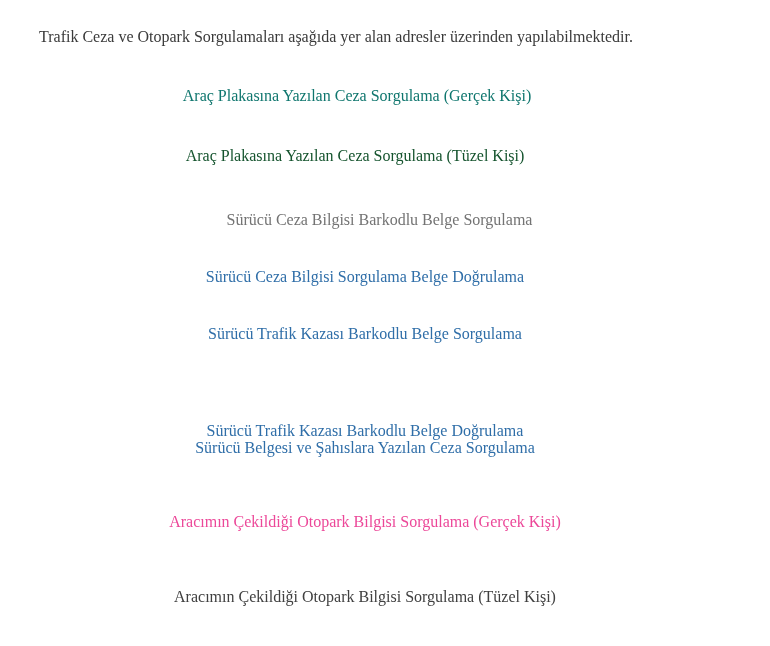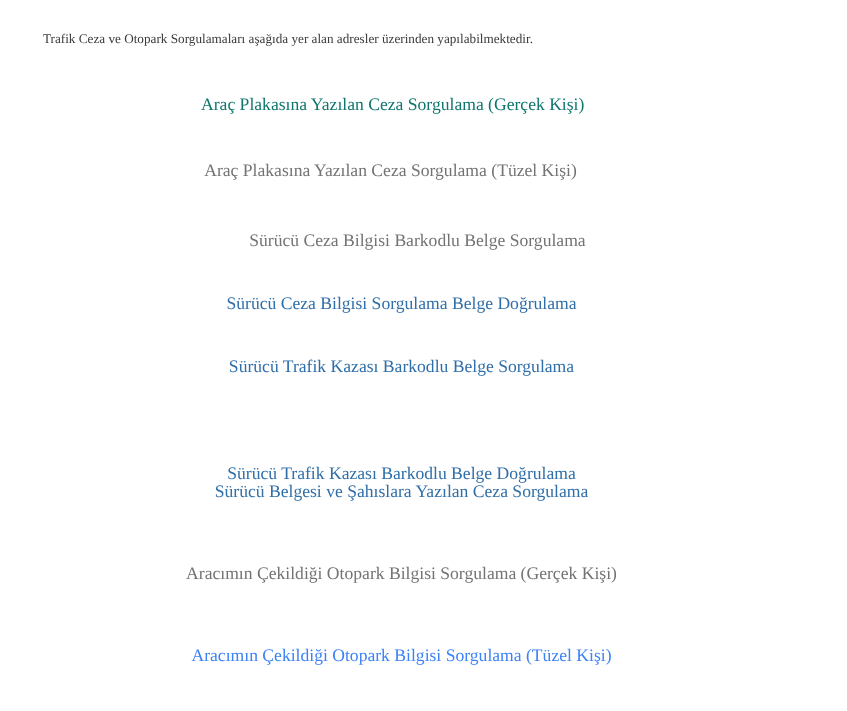--- a/index.html
+++ b/index.html
@@ -11,21 +11,21 @@
       width: 770px;
       height: 646px;
       position: relative;
       overflow: hidden;
       font-family: "Liberation Serif", "DejaVu Serif", serif;
     }
     .intro {
       position: absolute;
       left: 39px;
       top: 28px;
-      font-size: 12px;
+      font-size: 16px;
       color: #3a3a3a;
       white-space: nowrap;
       margin: 0;
     }
     .link-line {
       position: absolute;
       left: 0;
       width: 730px;
       text-align: center;
       font-size: 16px;
@@ -40,35 +40,35 @@
   </style>
 </head>
 <body>
 
 <p class="intro">Trafik Ceza ve Otopark Sorgulamaları aşağıda yer alan adresler üzerinden yapılabilmektedir.</p>
 
 <p class="link-line" style="top:87px; left:-8px;">
   <a style="color: #0f766e;">Araç Plakasına Yazılan Ceza Sorgulama (Gerçek Kişi)</a>
 </p>
 <p class="link-line" style="top:147px; left:-10px;">
-  <a style="color: #737373; text-align: center;">Araç Plakasına Yazılan Ceza Sorgulama (Tüzel Kişi)</a>
+  <a style="color: #14532d; text-align: center;">Araç Plakasına Yazılan Ceza Sorgulama (Tüzel Kişi)</a>
 </p>
 <p class="link-line" style="top:211px;">
   <a style="color: #737373; margin-left: 29px;">Sürücü Ceza Bilgisi Barkodlu Belge Sorgulama</a>
 </p>
 <p class="link-line" style="top:268px;">
   <a style="color: rgb(47, 110, 168);">Sürücü Ceza Bilgisi Sorgulama Belge Doğrulama</a>
 </p>
 <p class="link-line" style="top:325px;">
   <a style="color: rgb(47, 110, 168);">Sürücü Trafik Kazası Barkodlu Belge Sorgulama</a>
 </p>
 <p class="link-line" style="top:382px;margin-top:40px;">
   <a style="color: rgb(47, 110, 168);">Sürücü Trafik Kazası Barkodlu Belge Doğrulama</a>
 </p>
 <p class="link-line" style="top:439px;">
   <a style="color: rgb(47, 110, 168);">Sürücü Belgesi ve Şahıslara Yazılan Ceza Sorgulama</a>
 </p>
 <p class="link-line" style="top:513px;">
-  <a style="color: #737373;">Aracımın Çekildiği Otopark Bilgisi Sorgulama (Gerçek Kişi)</a>
+  <a style="color: #ec4899;">Aracımın Çekildiği Otopark Bilgisi Sorgulama (Gerçek Kişi)</a>
 </p>
 <p class="link-line" style="top:588px;">
-  <a style="color: #3b82f6;">Aracımın Çekildiği Otopark Bilgisi Sorgulama (Tüzel Kişi)</a>
+  <a style="color: #404040;">Aracımın Çekildiği Otopark Bilgisi Sorgulama (Tüzel Kişi)</a>
 </p>
 
 </body></html>

